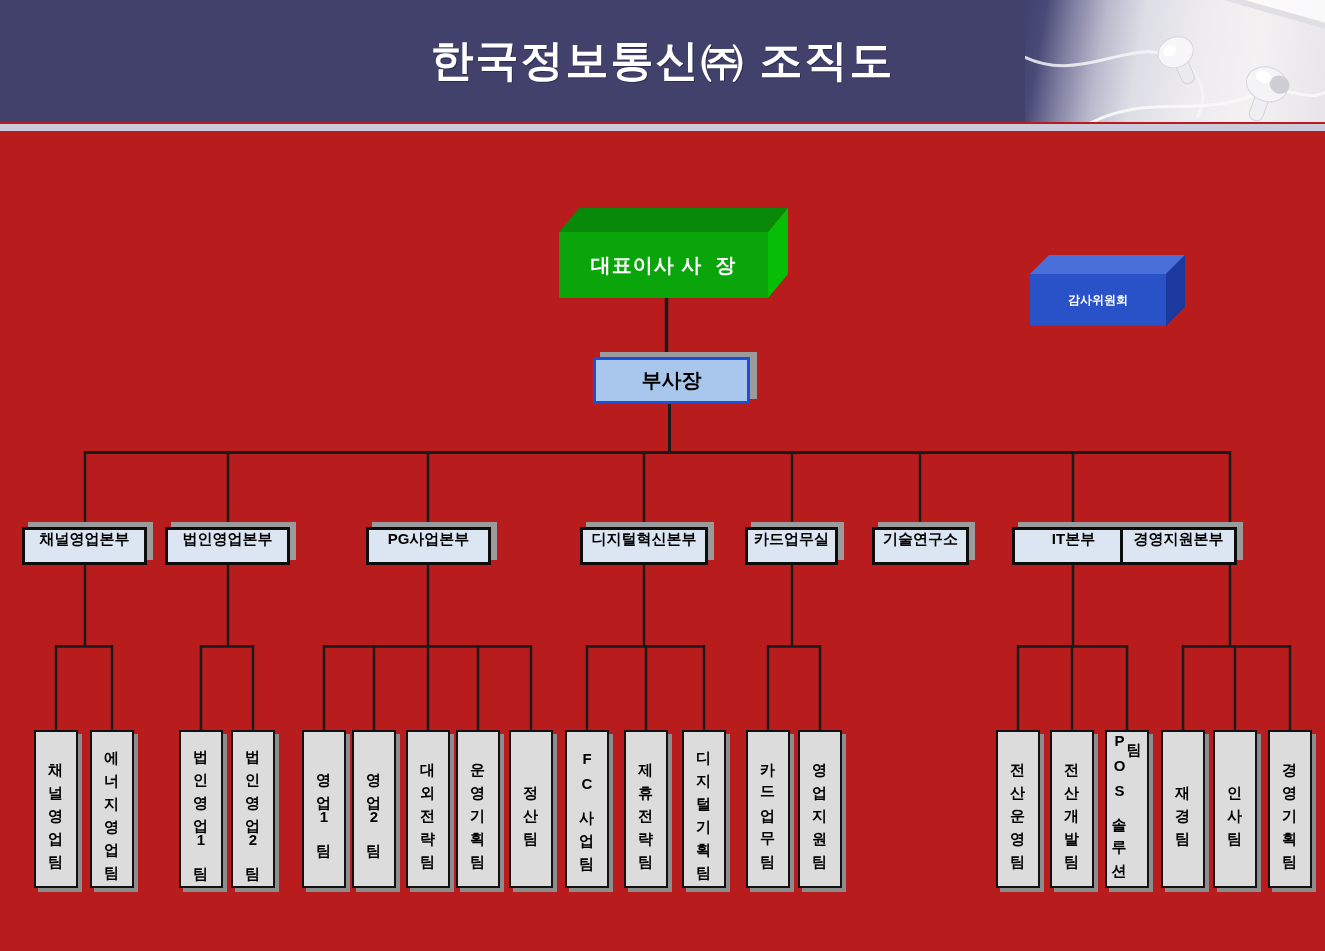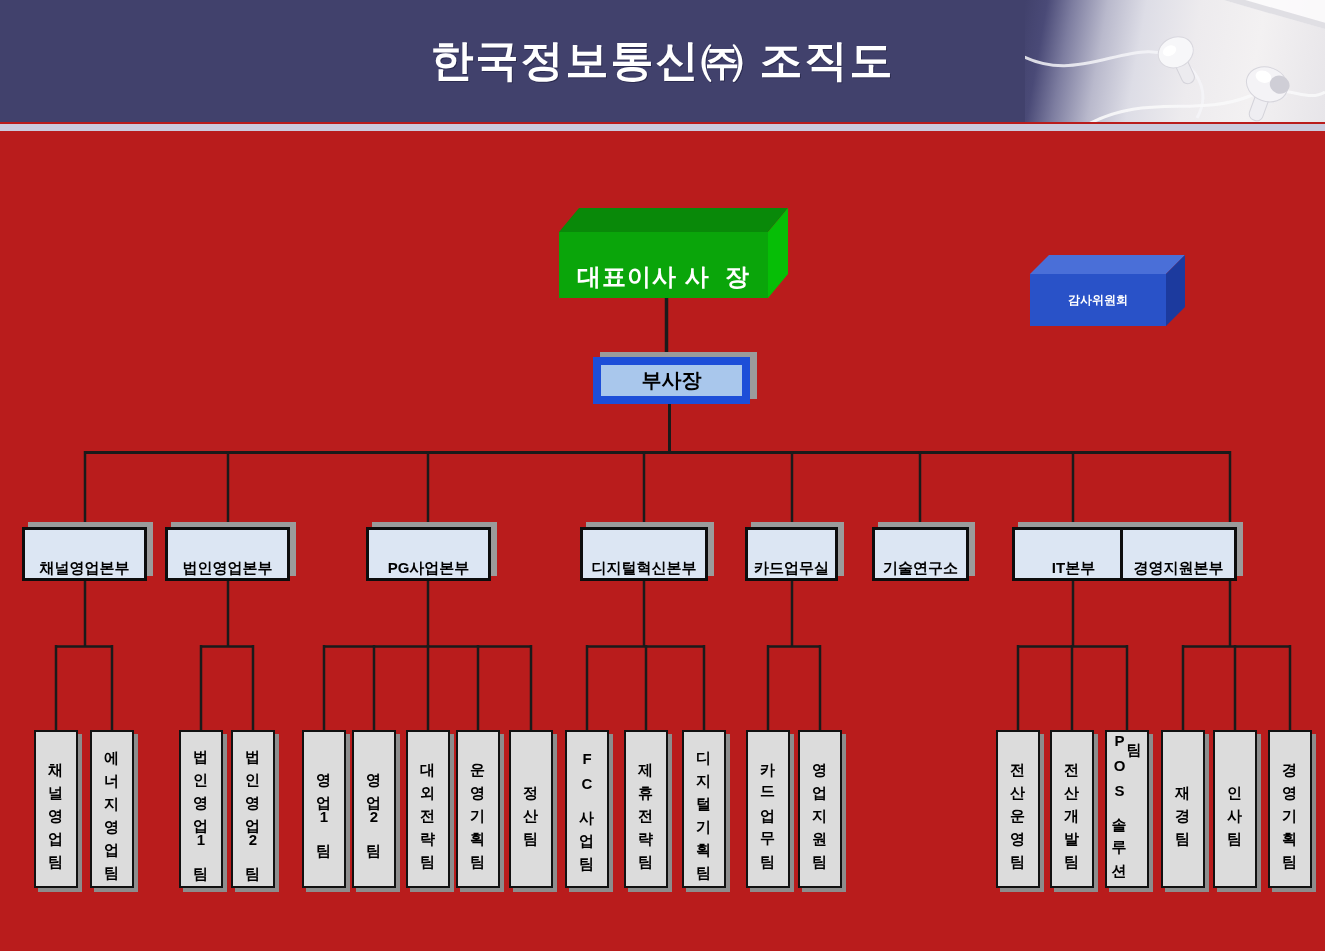--- a/index.html
+++ b/index.html
@@ -21,28 +21,28 @@
   }
   .strip{position:absolute;left:0;top:124px;width:1325px;height:7px;background:#CBCBDD;}
   
   .box3d{position:absolute;z-index:1;}
   .box3d .face-label{
     position:absolute;display:flex;align-items:center;justify-content:center;
     color:#ffffff;font-weight:bold;white-space:pre;
   }
   .vp{
     position:absolute;left:593px;top:357px;width:157px;height:47px;box-sizing:border-box;
-    background:#A9C7EC;border:8px solid #1d4ed8;box-shadow:7px -5px 0 #9b9b9b;
+    background:#A9C7EC;border:3px solid #1d4ed8;box-shadow:7px -5px 0 #9b9b9b;
     display:flex;align-items:center;justify-content:center;
     font-size:20px;font-weight:bold;color:#000;z-index:1;
   }
   .dept{
-    position:absolute;top:527px;height:54px;box-sizing:border-box;
+    position:absolute;top:527px;height:38px;box-sizing:border-box;
     background:#DCE6F3;border:3px solid #0d0d0d;box-shadow:6px -5px 0 #9b9b9b;
-    display:flex;align-items:flex-end;justify-content:center;
+    display:flex;align-items:flex-start;justify-content:center;
     font-size:15px;font-weight:bold;color:#000;z-index:1;
   }
   .team{
     position:absolute;top:730px;width:44px;height:158px;box-sizing:border-box;
     background:#DCDCDC;border:2px solid #111;box-shadow:4px 4px 0 #8d8d8d;
     display:flex;align-items:center;justify-content:center;overflow:hidden;z-index:1;
   }
   .team .vt{
     writing-mode:vertical-lr;text-orientation:upright;
     font-size:15px;font-weight:bold;color:#000;letter-spacing:8px;line-height:1;
@@ -141,21 +141,21 @@
       <line x1="1290" y1="645" x2="1290" y2="732" stroke-width="2.5"></line>
     </g>
   </svg>
 
   <div class="box3d" style="left:559px;top:208px;width:229px;height:90px;">
     <svg width="229" height="90" viewBox="0 0 229 90">
       <polygon points="0,24 20,0 229,0 209,24" fill="#098909"></polygon>
       <polygon points="209,24 229,0 229,66 209,90" fill="#06BE06"></polygon>
       <rect x="0" y="24" width="209" height="66" fill="#0AA50A"></rect>
     </svg>
-    <div class="face-label" style="left:0;top:36px;width:209px;height:66px;font-size:24px;letter-spacing:1px;">대표이사 사  장</div>
+    <div class="face-label" style="left:0;top:24px;width:209px;height:66px;font-size:20px;letter-spacing:1px;">대표이사 사  장</div>
   </div>
 
   <div class="box3d" style="left:1030px;top:255px;width:155px;height:71px;">
     <svg width="155" height="71" viewBox="0 0 155 71">
       <polygon points="0,19 19,0 155,0 136,19" fill="#4A6FD8"></polygon>
       <polygon points="136,19 155,0 155,52 136,71" fill="#1C3A9E"></polygon>
       <rect x="0" y="19" width="136" height="52" fill="#2952C8"></rect>
     </svg>
     <div class="face-label" style="left:0;top:19px;width:136px;height:52px;font-size:12px;">감사위원회</div>
   </div>

